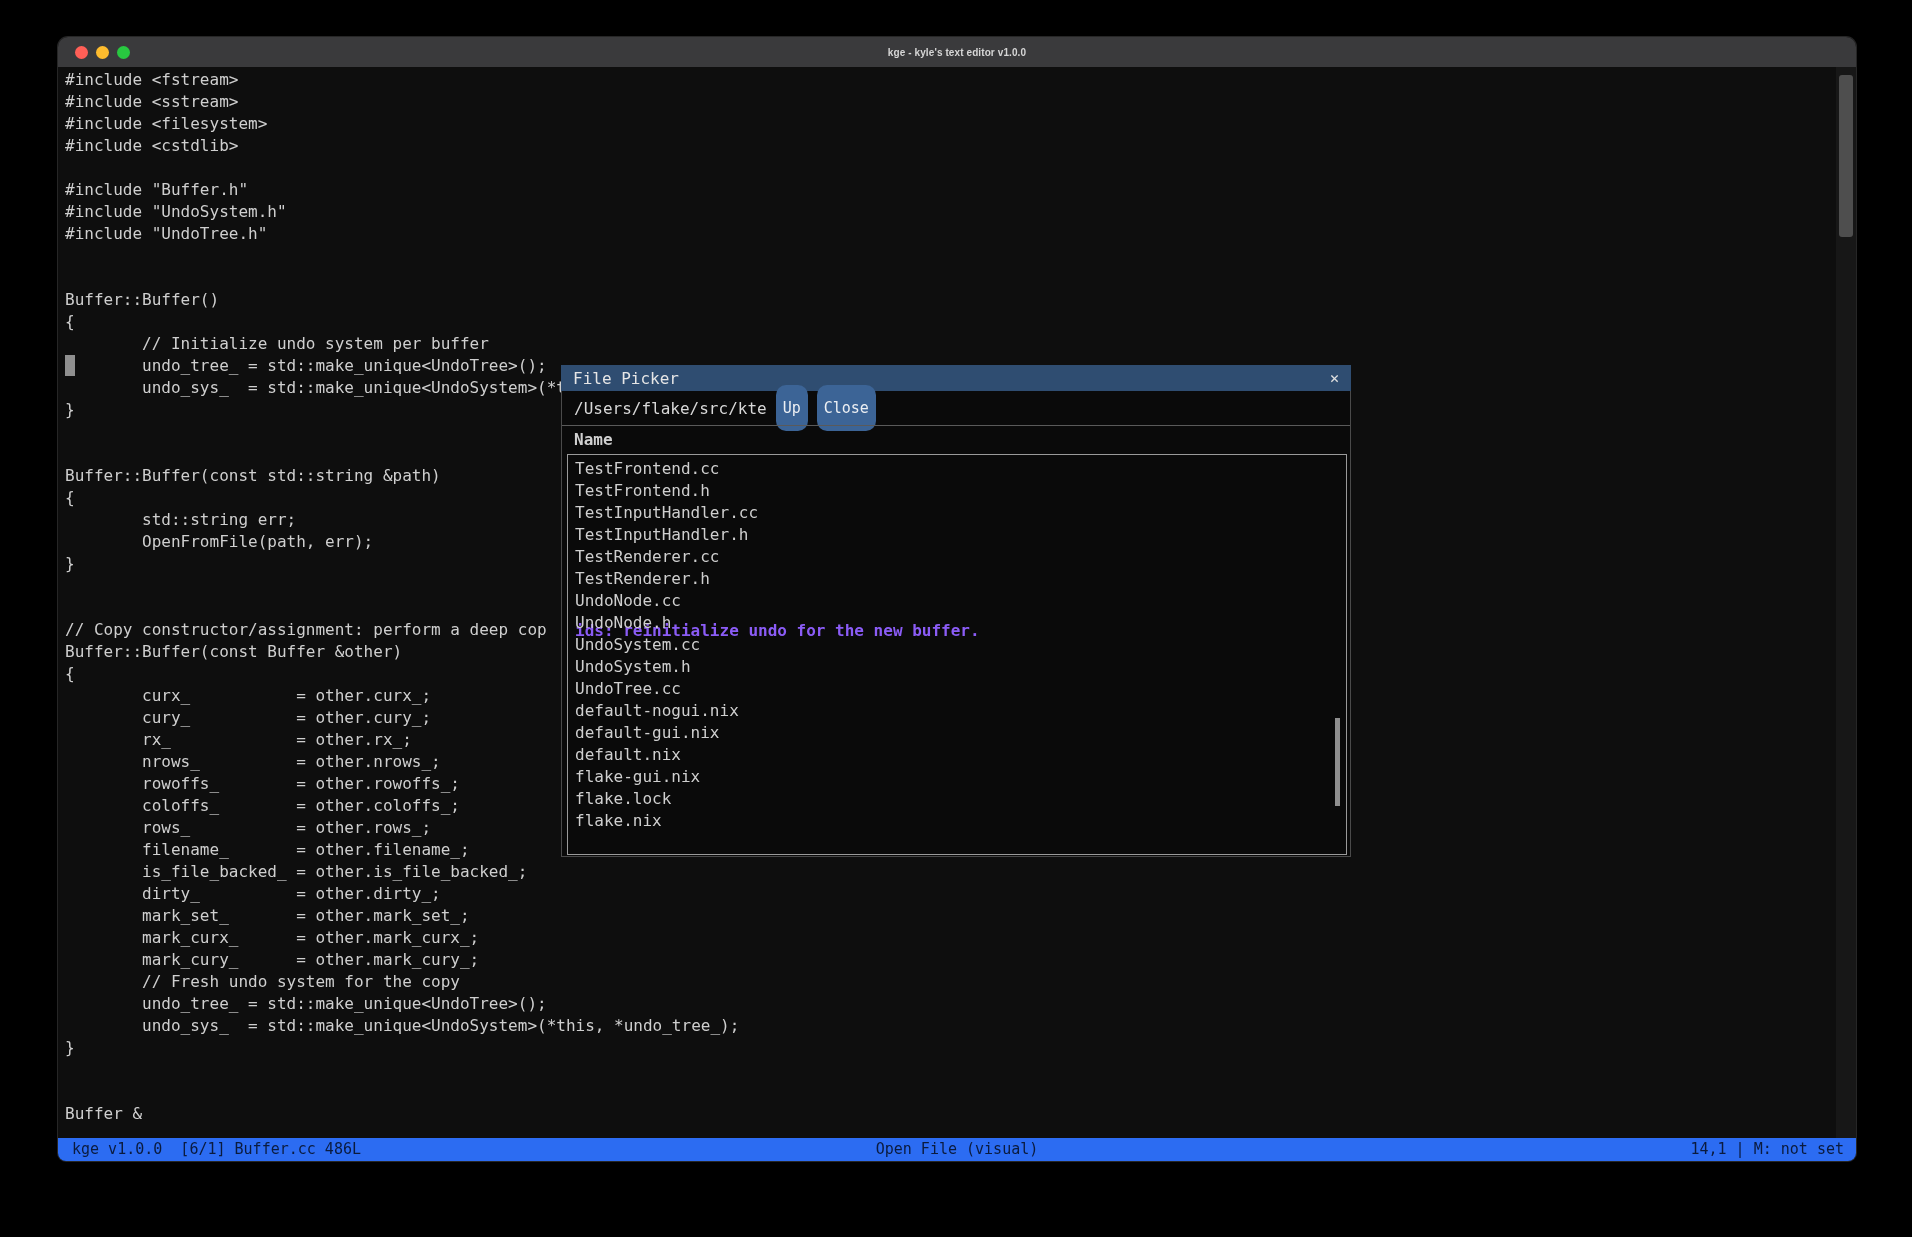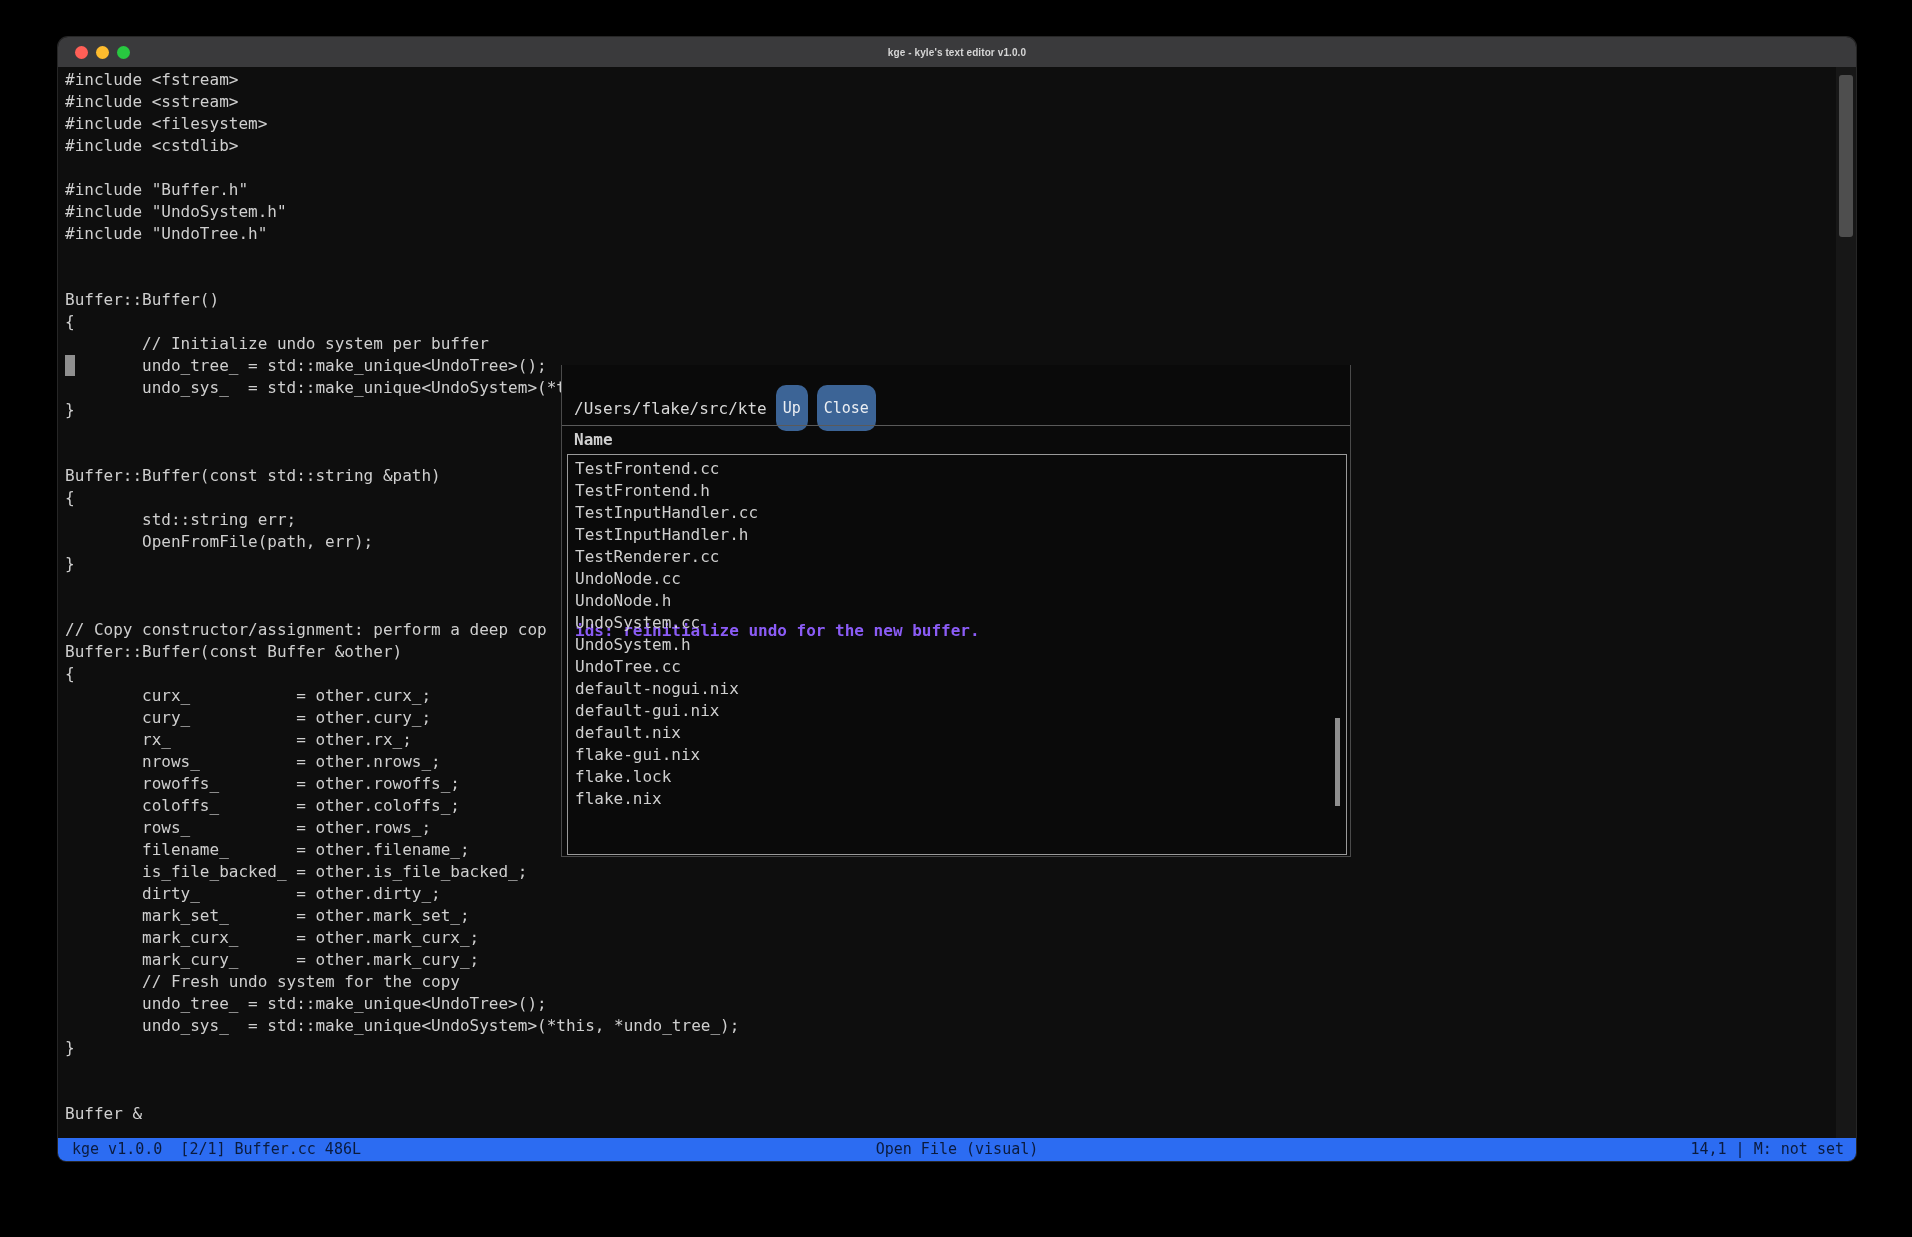--- a/index.html
+++ b/index.html
@@ -163,50 +163,55 @@
         <div class="code-line">Buffer &amp;</div>
       </div>
     <div class="cursor-block" style="top: 288px; left: 7px;"></div>
   </div>
 
   <div class="v-scrollbar">
     <div class="v-thumb"></div>
   </div>
 
   <div class="dialog">
+    <div class="dialog-titlebar">
+      <span>File Picker</span>
+      <span class="dialog-close">✕</span>
+    </div>
     <div class="dialog-pathrow">
       <span>/Users/flake/src/kte</span>
       <button class="dlg-btn">Up</button>
       <button class="dlg-btn">Close</button>
     </div>
     <div class="dialog-sep"></div>
     <div class="dialog-colheader">Name</div>
     <div class="file-list">
       <div class="ghost-line">ids: reinitialize undo for the new buffer.</div>
       <div class="file-items" id="file-items">
           <div class="file-item">TestFrontend.cc</div>
           <div class="file-item">TestFrontend.h</div>
           <div class="file-item">TestInputHandler.cc</div>
           <div class="file-item">TestInputHandler.h</div>
           <div class="file-item">TestRenderer.cc</div>
+          <div class="file-item">TestRenderer.h</div>
           <div class="file-item">UndoNode.cc</div>
           <div class="file-item">UndoNode.h</div>
           <div class="file-item">UndoSystem.cc</div>
           <div class="file-item">UndoSystem.h</div>
           <div class="file-item">UndoTree.cc</div>
           <div class="file-item">default-nogui.nix</div>
           <div class="file-item">default-gui.nix</div>
           <div class="file-item">default.nix</div>
           <div class="file-item">flake-gui.nix</div>
           <div class="file-item">flake.lock</div>
           <div class="file-item">flake.nix</div>
         </div>
       <div class="list-scroll-thumb"></div>
     </div>
   </div>
 
   <div class="statusbar">
-    <span class="sb-left">kge v1.0.0  [2/1] Buffer.cc 486L</span>
+    <span class="sb-left">kge v1.0.0  [6/1] Buffer.cc 486L</span>
     <span class="sb-center">Open File (visual)</span>
     <span class="sb-right">14,1 | M: not set</span>
   </div>
 
 </div>
 
 </body></html>

